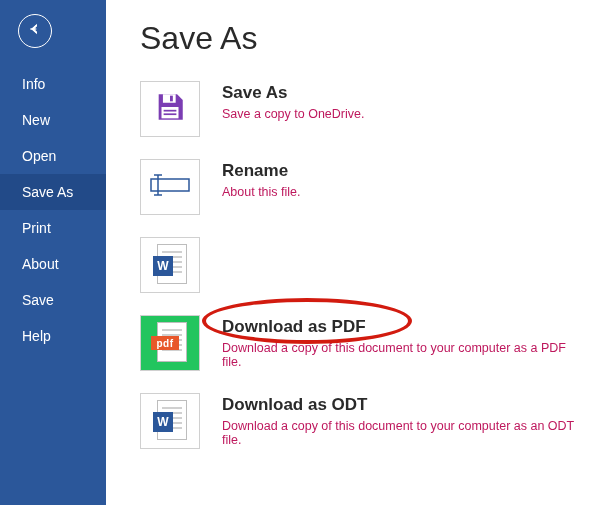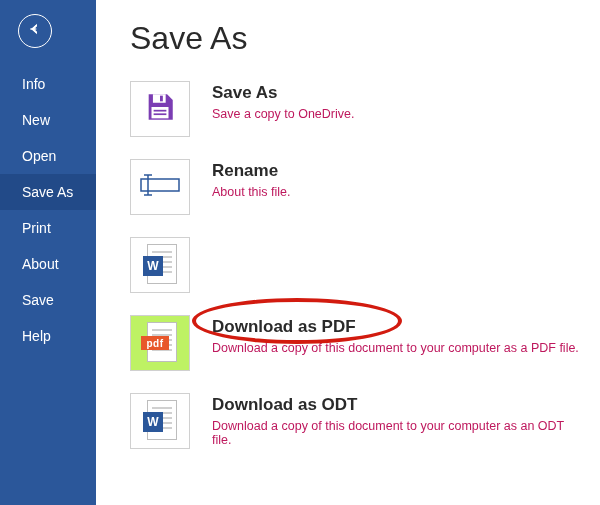--- a/index.html
+++ b/index.html
@@ -1,26 +1,26 @@
 <!DOCTYPE html>
 <html><head>
 <meta charset="utf-8">
 <style>
   * { box-sizing: border-box; margin: 0; padding: 0; }
   body { font-family: "Segoe UI", Arial, sans-serif; background: #f0f0f0; width: 600px; height: 505px; overflow: hidden; }
   .window { display: flex; width: 600px; height: 505px; background: #fff; }
-  .sidebar { width: 96px; background: #2b579a; color: #fff; padding-top: 14px; flex: none; }
+  .sidebar { width: 106px; background: #2b579a; color: #fff; padding-top: 14px; flex: none; }
   .back { width: 34px; height: 34px; border: 1.5px solid #fff; border-radius: 50%; margin: 0 0 18px 18px; display: flex; align-items: center; justify-content: center; cursor: pointer; }
   .back svg { width: 16px; height: 16px; fill: #fff; }
   .nav-item { font-size: 14px; color: #fff; padding: 10px 0 10px 22px; cursor: pointer; }
   .nav-item.active { background: #224a88; }
   .main { flex: 1; padding: 20px 16px 10px 34px; overflow: hidden; position: relative; }
   .page-title { font-size: 32px; font-weight: 300; color: #2a2a2a; margin-bottom: 18px; }
   .option { display: flex; align-items: flex-start; padding: 6px 0 16px 0; cursor: pointer; }
-  .option.selected .thumb { background: #bef264; }
+  .option.selected .thumb { background: #22c55e; }
   .thumb { width: 60px; height: 56px; border: 1px solid #d0d0d0; margin-right: 22px; display: flex; align-items: center; justify-content: center; flex: none; background: #fff; }
   .otext { padding-top: 2px; }
   .otitle { font-size: 17px; font-weight: 600; color: #2a2a2a; margin-bottom: 4px; }
   .odesc { font-size: 12.5px; color: #be185d; }
   
   .anno { position: absolute; border: 4px solid #d21b0f; border-radius: 50%; pointer-events: none; }
   
   .docpage { width: 30px; height: 40px; border: 1px solid #bdbdbd; background: linear-gradient(#fff,#fff); position: relative; }
   .docpage::after { content:""; position:absolute; left:4px; right:4px; top:6px; height:2px; background:#d0d0d0; box-shadow: 0 5px 0 #d0d0d0, 0 10px 0 #d0d0d0, 0 15px 0 #d0d0d0, 0 20px 0 #d0d0d0; }
 </style>

